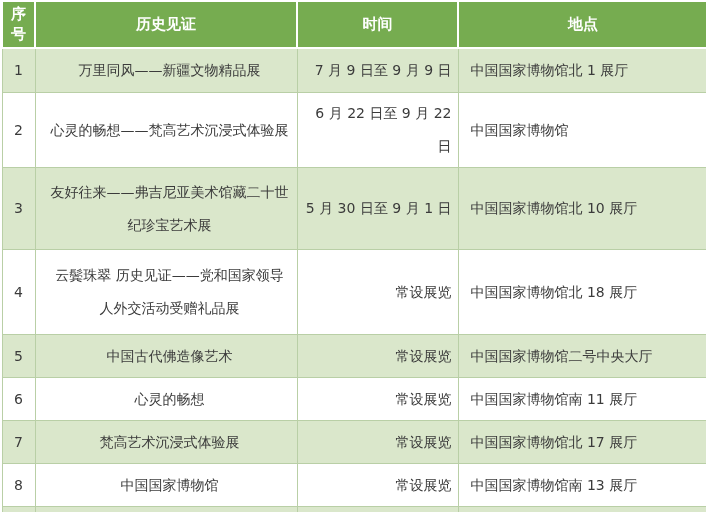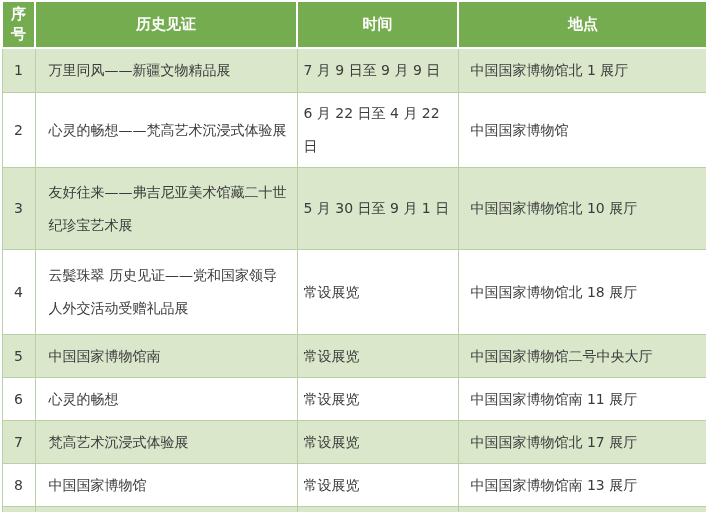--- a/index.html
+++ b/index.html
@@ -50,22 +50,22 @@
     background: var(--row-bg, #ffffff);
   }
   tbody tr { height: 45px; }
   tbody tr:nth-child(3) { height: 82px; }
   tbody tr:nth-child(4) { height: 85px; }
   tbody tr:nth-child(n+5) { height: 43px; }
   tbody tr:nth-child(9) { height: 40px; }
   tbody tr:nth-child(odd) td { background: var(--row-alt-bg, #dae7cb); }
 
   td.cell-num  { text-align: center; padding: 4px 2px; }
-  td.cell-name { text-align: left; padding-left: 13px; }
-  td.cell-time { text-align: left; }
+  td.cell-name { text-align: center; padding-left: 13px; }
+  td.cell-time { text-align: right; }
   td.cell-place{ text-align: left; padding-left: 12px; }
 </style>
 </head>
 <body>
 
 <div class="page">
   <table class="exhibitions">
     <colgroup>
       <col class="c-num">
         <col class="c-name">
@@ -83,38 +83,38 @@
     <tbody>
       <tr>
         <td class="cell-num">1</td>
         <td class="cell-name">万里同风——新疆文物精品展</td>
         <td class="cell-time">7 月 9 日至 9 月 9 日</td>
         <td class="cell-place">中国国家博物馆北 1 展厅</td>
       </tr>
       <tr>
         <td class="cell-num">2</td>
         <td class="cell-name">心灵的畅想——梵高艺术沉浸式体验展</td>
-        <td class="cell-time">6 月 22 日至 4 月 22 日</td>
+        <td class="cell-time">6 月 22 日至 9 月 22 日</td>
         <td class="cell-place">中国国家博物馆</td>
       </tr>
       <tr>
         <td class="cell-num">3</td>
         <td class="cell-name">友好往来——弗吉尼亚美术馆藏二十世纪珍宝艺术展</td>
         <td class="cell-time">5 月 30 日至 9 月 1 日</td>
         <td class="cell-place">中国国家博物馆北 10 展厅</td>
       </tr>
       <tr>
         <td class="cell-num">4</td>
         <td class="cell-name">云鬓珠翠 历史见证——党和国家领导人外交活动受赠礼品展</td>
         <td class="cell-time">常设展览</td>
         <td class="cell-place">中国国家博物馆北 18 展厅</td>
       </tr>
       <tr>
         <td class="cell-num">5</td>
-        <td class="cell-name">中国国家博物馆南</td>
+        <td class="cell-name">中国古代佛造像艺术</td>
         <td class="cell-time">常设展览</td>
         <td class="cell-place">中国国家博物馆二号中央大厅</td>
       </tr>
       <tr>
         <td class="cell-num">6</td>
         <td class="cell-name">心灵的畅想</td>
         <td class="cell-time">常设展览</td>
         <td class="cell-place">中国国家博物馆南 11 展厅</td>
       </tr>
       <tr>

